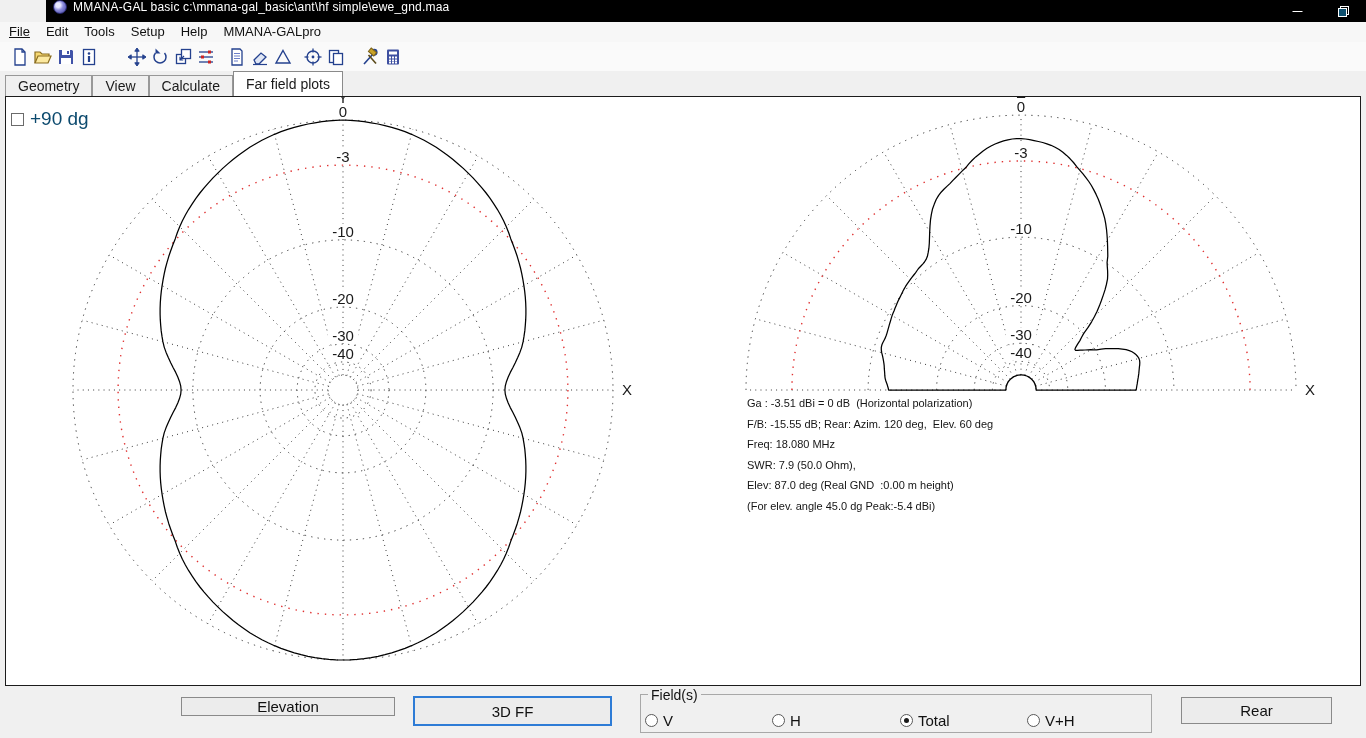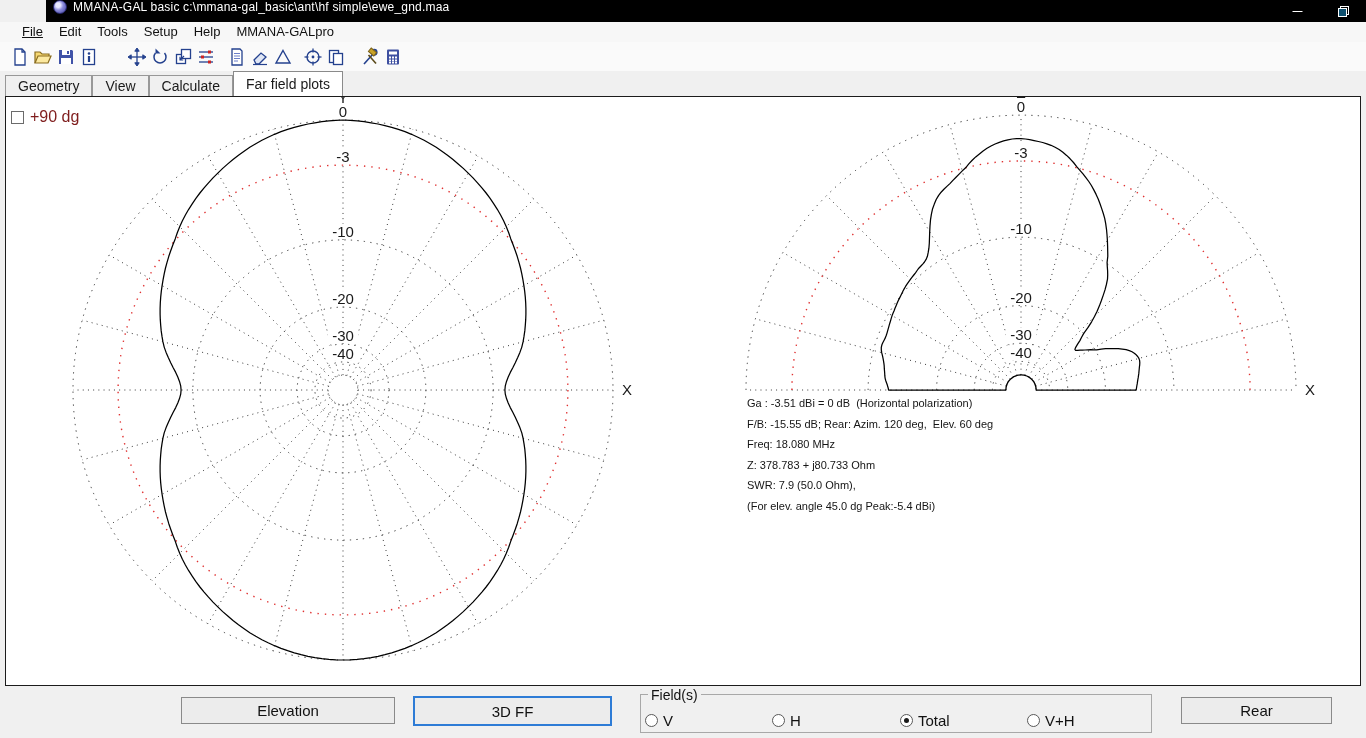--- a/index.html
+++ b/index.html
@@ -15,50 +15,50 @@
     background:radial-gradient(circle at 35% 35%, #e8e8ff 0 20%, #8d8ddc 45%, #3c3c9a 100%);
     border:1px solid #2a2a70;box-sizing:border-box;flex:0 0 auto;}
   .title-text{flex:1 1 auto;white-space:nowrap;overflow:hidden;letter-spacing:.2px;}
   .winbtns{display:flex;height:22px;flex:0 0 auto;}
   .winbtn{width:46px;height:22px;display:flex;align-items:center;justify-content:center;}
   .winbtn svg{display:block;}
   
   .menubar{position:absolute;left:0;top:22px;width:1366px;height:20px;background:#f7f7f7;
     display:flex;align-items:center;font-size:13px;color:#111;}
   .menu-item{padding:0 8px;height:20px;line-height:20px;}
-  .menu-item:first-child{margin-left:14px;text-decoration:underline;}
+  .menu-item:first-child{margin-left:1px;text-decoration:underline;}
   
   .toolbar{position:absolute;left:0;top:42px;width:1366px;height:29px;background:#fafafa;
     display:flex;align-items:center;}
   .tb-icon{width:20px;height:20px;margin:0 1.5px;display:flex;align-items:center;justify-content:center;}
   .tb-sp1{width:25px;} .tb-sp2{width:8px;} .tb-sp3{width:7px;} .tb-sp4{width:11px;}
   .tb-lead{width:8px;}
   
   .tabrow{position:absolute;left:0;top:71px;width:1366px;height:25px;background:#f0f0f0;
     display:flex;align-items:flex-end;}
   .tab{height:21px;line-height:21px;padding:0 12px;font-size:14px;color:#1a1a1a;
     background:#f0f0f0;border:1px solid #989898;border-bottom:none;box-sizing:border-box;margin-right:0px;}
   .tab:first-child{margin-left:5px;}
   .tab.active{height:25px;line-height:24px;background:#fff;position:relative;z-index:5;
     border:1px solid #8a8a8a;border-bottom:none;}
   
   .plot-panel{position:absolute;left:5px;top:96px;width:1356px;height:590px;background:#fff;
     border:1px solid #1c1c1c;box-sizing:border-box;z-index:1;}
   .plots-svg{position:absolute;left:0;top:0;}
   .chk-row{position:absolute;left:5px;top:11px;display:flex;align-items:center;z-index:3;}
   .chk-box{width:13px;height:13px;background:#fff;border:1px solid #6b6b6b;box-sizing:border-box;}
-  .chk-label{margin-left:6px;font-size:16px;color:#7f1d1d;}
+  .chk-label{margin-left:6px;font-size:19px;color:#0c4a6e;}
   .info-block{position:absolute;left:741px;top:296px;font-size:11px;color:#151515;line-height:20.5px;z-index:3;}
   .info-line{white-space:pre;}
   
   .footer{position:absolute;left:0;top:687px;width:1366px;height:51px;background:#f0f0f0;}
   .btn{position:absolute;background:#ececec;border:1px solid #8a8a8a;box-sizing:border-box;
     font-size:15px;color:#111;display:flex;align-items:center;justify-content:center;
     font-family:"Liberation Sans",sans-serif;}
-  .btn-elevation{left:181px;top:10px;width:214px;height:27px;}
+  .btn-elevation{left:181px;top:10px;width:214px;height:19px;}
   .btn-3dff{left:413px;top:9px;width:199px;height:30px;border:2px solid #2e7cd6;}
   .btn-print{left:1181px;top:10px;width:151px;height:27px;}
   .groupbox{position:absolute;left:640px;top:7px;width:512px;height:39px;
     border:1px solid #a8a8a8;box-sizing:border-box;padding-left:37px;}
   .groupbox-label{position:absolute;left:7px;top:-8px;background:#f0f0f0;padding:0 3px;
     font-size:14px;color:#111;}
   .radio-item{position:absolute;top:17px;display:flex;align-items:center;}
   .radio-circle{width:13px;height:13px;border:1px solid #595959;border-radius:50%;
     background:#fff;box-sizing:border-box;position:relative;}
   .radio-circle.selected::after{content:"";position:absolute;left:3px;top:3px;width:5px;height:5px;
@@ -331,22 +331,22 @@
       <path d="M1130.2 293.0 L1130.5 291.0 L1130.8 289.0 L1131.2 286.9 L1131.5 284.9 L1131.8 282.8 L1132.2 280.7 L1132.5 278.6 L1132.8 276.4 L1133.0 274.3 L1133.2 272.2 L1133.4 270.0 L1133.7 267.8 L1133.8 265.6 L1133.6 263.4 L1132.9 261.4 L1131.7 259.5 L1130.2 257.8 L1128.3 256.2 L1126.0 254.8 L1123.3 253.6 L1120.1 252.7 L1116.3 252.1 L1112.3 251.7 L1108.1 251.5 L1103.9 251.5 L1099.6 251.7 L1095.2 252.1 L1090.7 252.8 L1087.4 252.8 L1084.9 252.7 L1081.9 252.8 L1079.0 253.0 L1076.4 253.2 L1074.1 253.2 L1071.6 253.4 L1069.6 253.3 L1068.9 252.4 L1069.7 250.3 L1071.6 247.2 L1073.9 243.6 L1075.6 240.3 L1077.6 236.6 L1081.9 230.7 L1085.6 224.8 L1088.5 219.5 L1091.1 214.2 L1093.3 209.1 L1095.3 203.8 L1097.2 198.4 L1099.0 192.9 L1100.4 187.5 L1101.5 182.2 L1101.7 177.9 L1101.6 173.8 L1101.3 169.8 L1101.1 165.4 L1101.8 159.3 L1101.7 154.2 L1101.6 148.9 L1101.4 143.4 L1101.0 137.8 L1100.5 132.3 L1099.7 126.7 L1098.7 121.3 L1097.3 116.5 L1095.7 111.6 L1094.0 106.8 L1092.2 102.0 L1090.1 97.4 L1087.8 92.9 L1085.4 88.5 L1082.8 84.5 L1079.9 80.6 L1077.0 76.8 L1073.9 73.3 L1070.7 69.6 L1067.5 65.5 L1064.1 61.8 L1060.6 58.4 L1056.9 55.3 L1053.1 52.5 L1049.1 50.2 L1045.0 48.3 L1040.9 46.8 L1036.7 45.5 L1032.4 44.5 L1028.1 43.6 L1023.7 42.7 L1019.4 42.0 L1015.0 41.7 L1010.6 41.7 L1006.2 42.0 L1001.9 42.8 L997.6 43.9 L993.3 45.3 L989.1 47.0 L985.0 49.0 L981.0 51.3 L977.1 53.9 L973.4 56.9 L969.7 59.9 L966.2 63.3 L962.8 66.9 L959.6 70.8 L956.3 73.9 L953.1 77.1 L950.0 80.3 L946.9 83.4 L943.9 86.6 L940.9 89.4 L937.9 92.3 L935.1 95.2 L932.5 98.6 L930.2 102.5 L928.3 107.1 L926.6 111.7 L925.4 117.1 L924.5 122.9 L924.0 128.9 L923.7 134.9 L923.5 140.8 L923.3 146.3 L922.9 151.2 L922.2 155.4 L921.4 159.3 L920.1 162.4 L918.5 165.0 L916.7 167.1 L914.7 169.2 L912.8 171.2 L911.1 173.5 L909.5 175.8 L907.8 178.0 L906.1 180.2 L904.4 182.4 L902.8 184.7 L901.2 186.9 L899.7 189.2 L898.3 191.6 L897.0 194.0 L895.8 196.5 L894.6 199.0 L893.4 201.4 L892.2 203.8 L891.1 206.3 L890.1 208.7 L889.0 211.2 L888.1 213.7 L887.1 216.1 L886.1 218.6 L885.3 221.1 L884.6 223.6 L883.8 226.2 L883.1 228.7 L882.4 231.2 L881.7 233.7 L881.0 236.1 L880.2 238.5 L879.3 240.9 L878.1 243.2 L876.9 245.5 L875.9 247.8 L875.3 250.3 L875.3 252.9 L875.7 255.7 L876.4 258.4 L877.0 261.1 L877.5 263.8 L877.9 266.4 L878.2 268.9 L878.3 271.4 L878.5 273.8 L878.7 276.3 L878.8 278.7 L879.1 281.1 L879.7 283.5 L880.6 286.0 L881.4 288.3 L882.1 290.7 L882.6 293.0 L 999.875 293 A 15.125 15.125 0 0 1 1030.125 293 Z" fill="none" stroke="#000000" stroke-width="1.25" stroke-linejoin="round"></path>
     </svg>
   <div class="chk-row">
     <span class="chk-box"></span>
     <span class="chk-label">+90 dg</span>
   </div>
   <div class="info-block">
     <div class="info-line">Ga : -3.51 dBi = 0 dB  (Horizontal polarization)</div>
     <div class="info-line">F/B: -15.55 dB; Rear: Azim. 120 deg,  Elev. 60 deg</div>
     <div class="info-line">Freq: 18.080 MHz</div>
-    <div class="info-line">Z: 378.783 + j80.733 Ohm</div>
     <div class="info-line">SWR: 7.9 (50.0 Ohm),</div>
+    <div class="info-line">Elev: 87.0 deg (Real GND  :0.00 m height)</div>
     <div class="info-line">(For elev. angle 45.0 dg Peak:-5.4 dBi)</div>
   </div>
 </div>
 
 <div class="footer">
   <div class="btn btn-elevation">Elevation</div>
   <div class="btn btn-3dff">3D FF</div>
   <div class="groupbox">
     <span class="groupbox-label">Field(s)</span>
     <span class="radio-item r-v">

